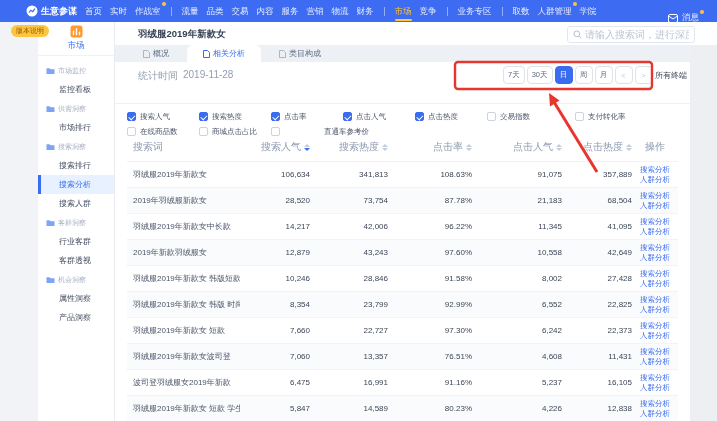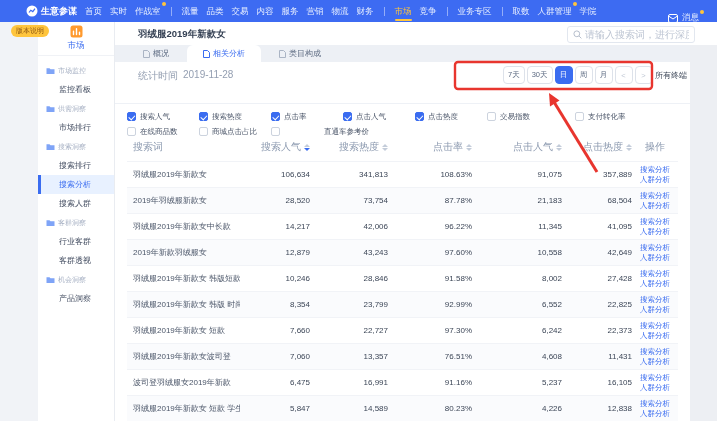--- a/index.html
+++ b/index.html
@@ -208,20 +208,23 @@
       <div class="menu-row menu-item">
           <span>客群透视</span>
         </div>
       <div class="menu-row menu-group">
         <svg width="9" height="8" viewBox="0 0 9 8">
             <path d="M0.5 1.2 h3 l1 1.1 h4 v4.8 h-8 z" fill="#7FA4F7"></path>
           </svg>
         <span>机会洞察</span>
       </div>
       <div class="menu-row menu-item">
+          <span>属性洞察</span>
+        </div>
+      <div class="menu-row menu-item">
           <span>产品洞察</span>
         </div>
     </div>
   </aside>
 
   <main class="main">
     <div class="page-title">羽绒服2019年新款女</div>
 
     <div class="searchbox">
       <svg width="9" height="9" viewBox="0 0 9 9">

